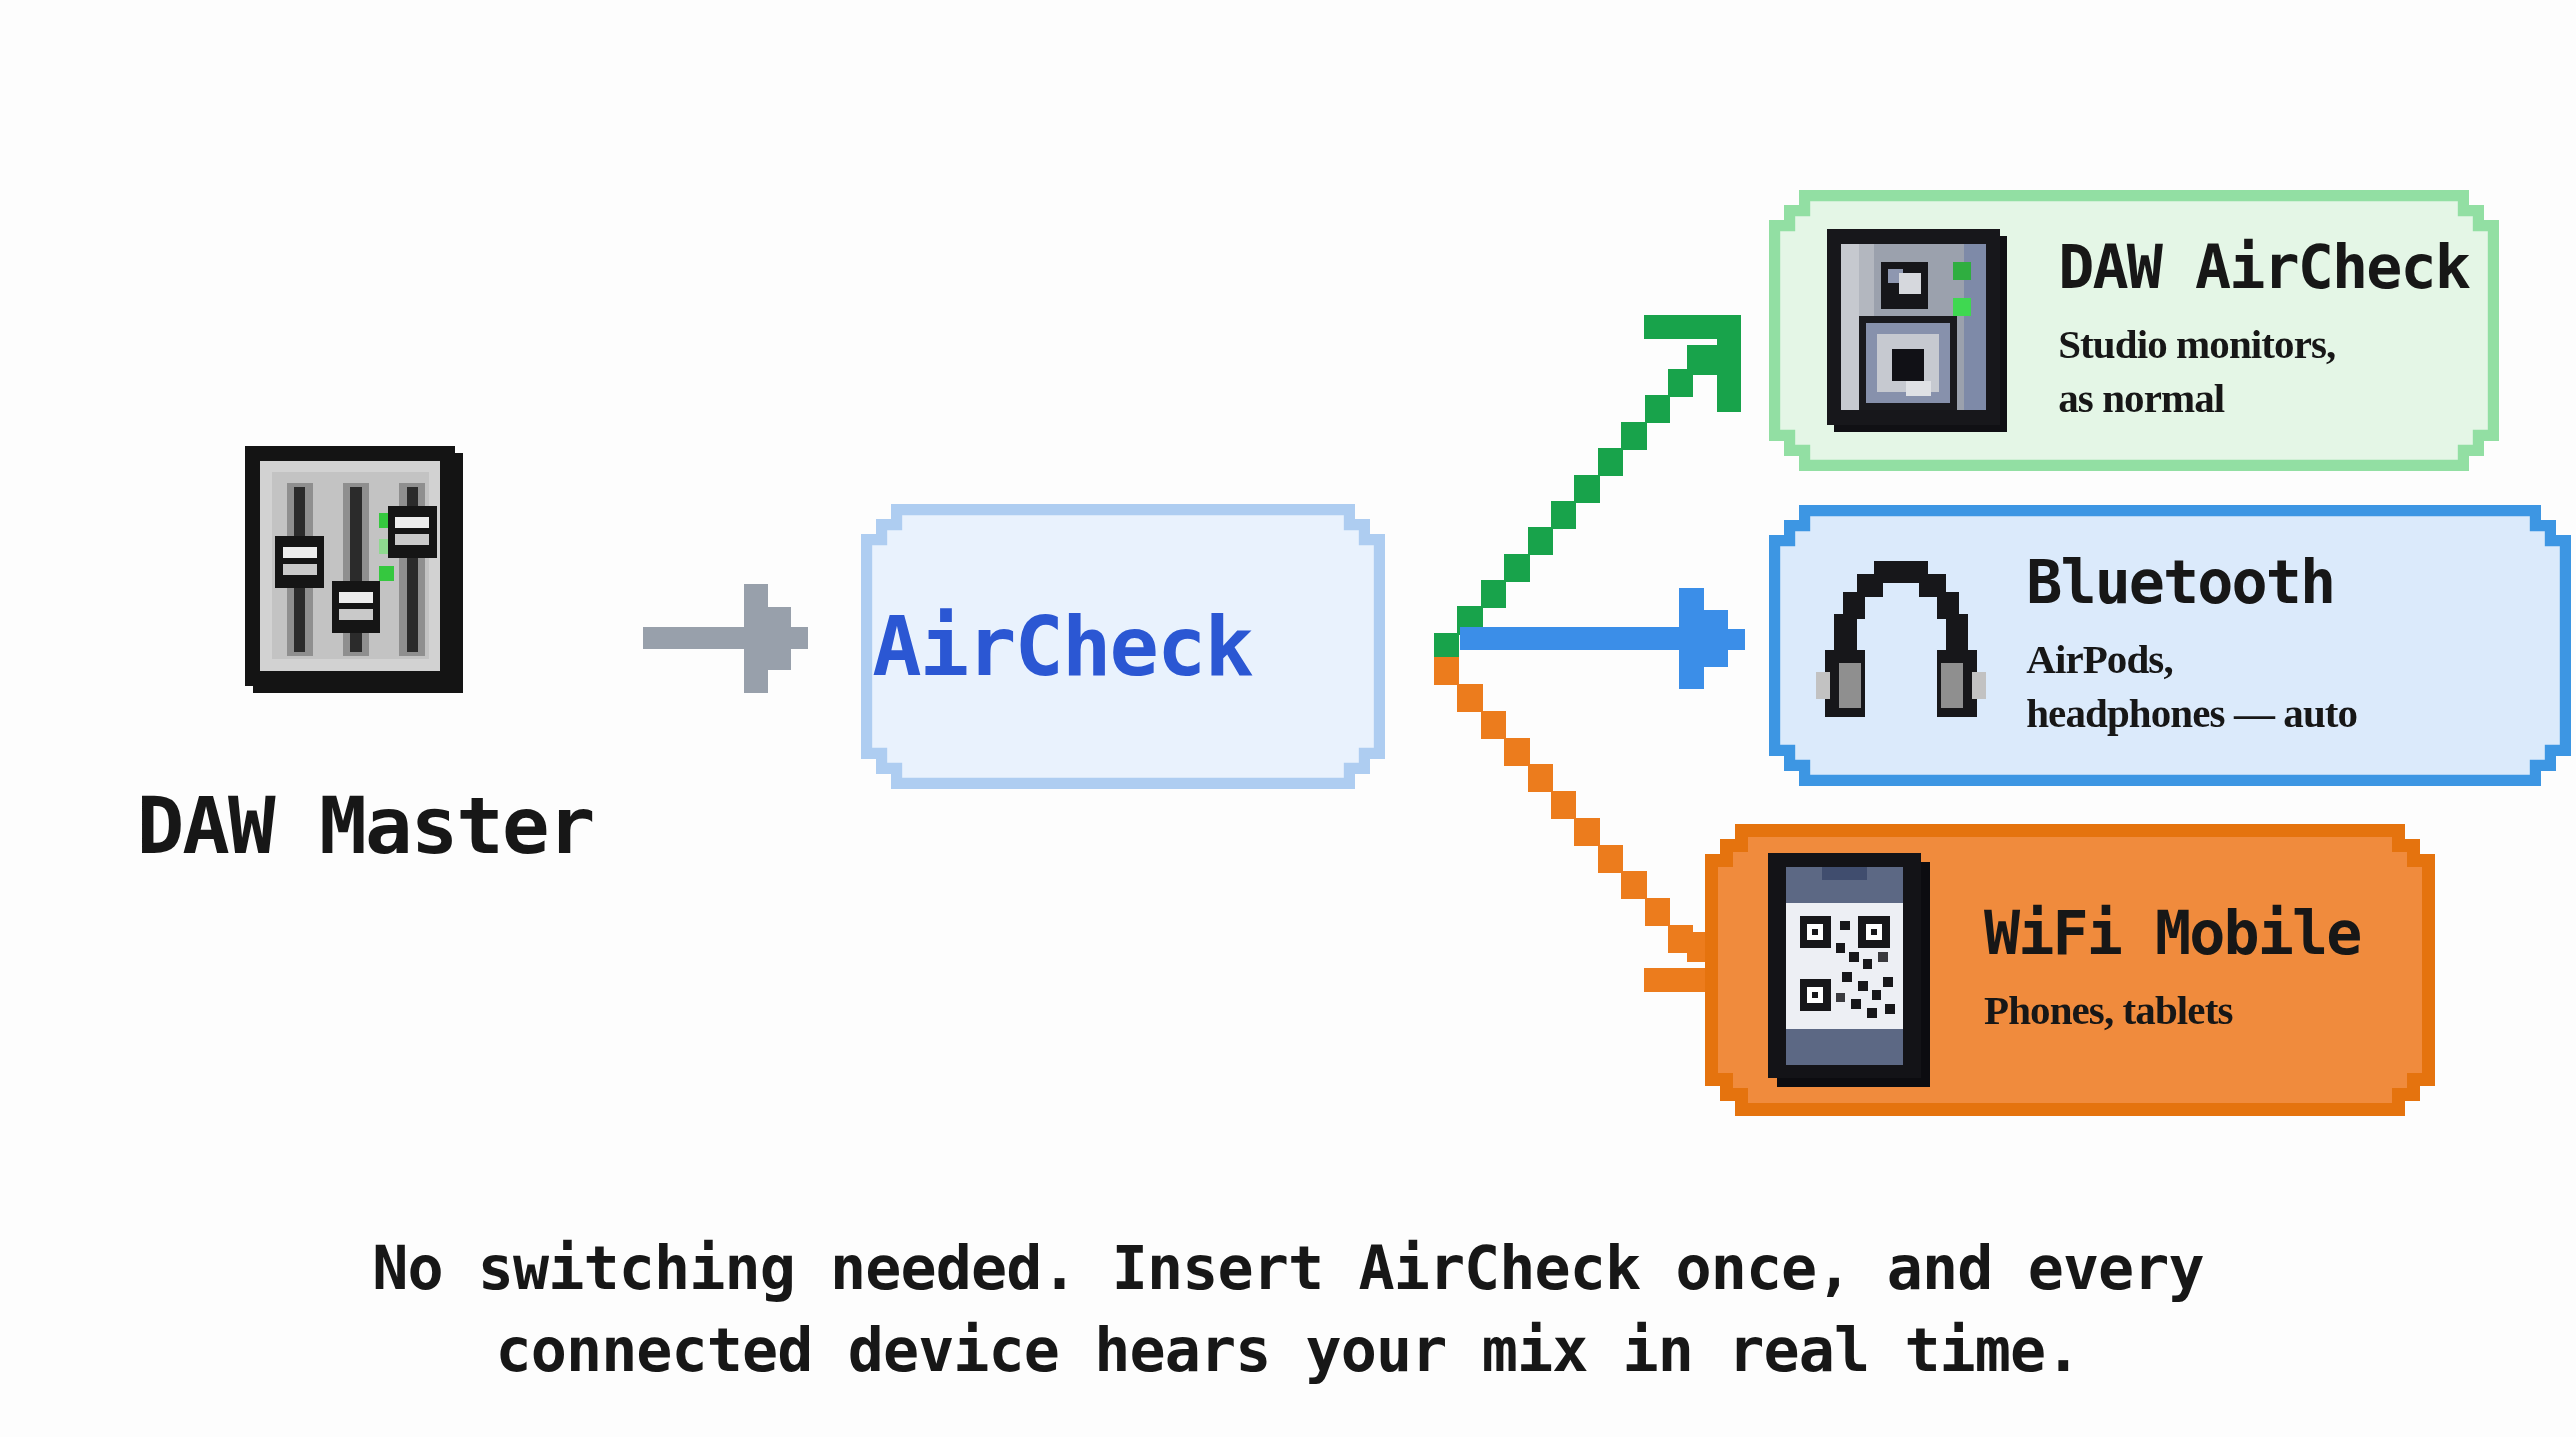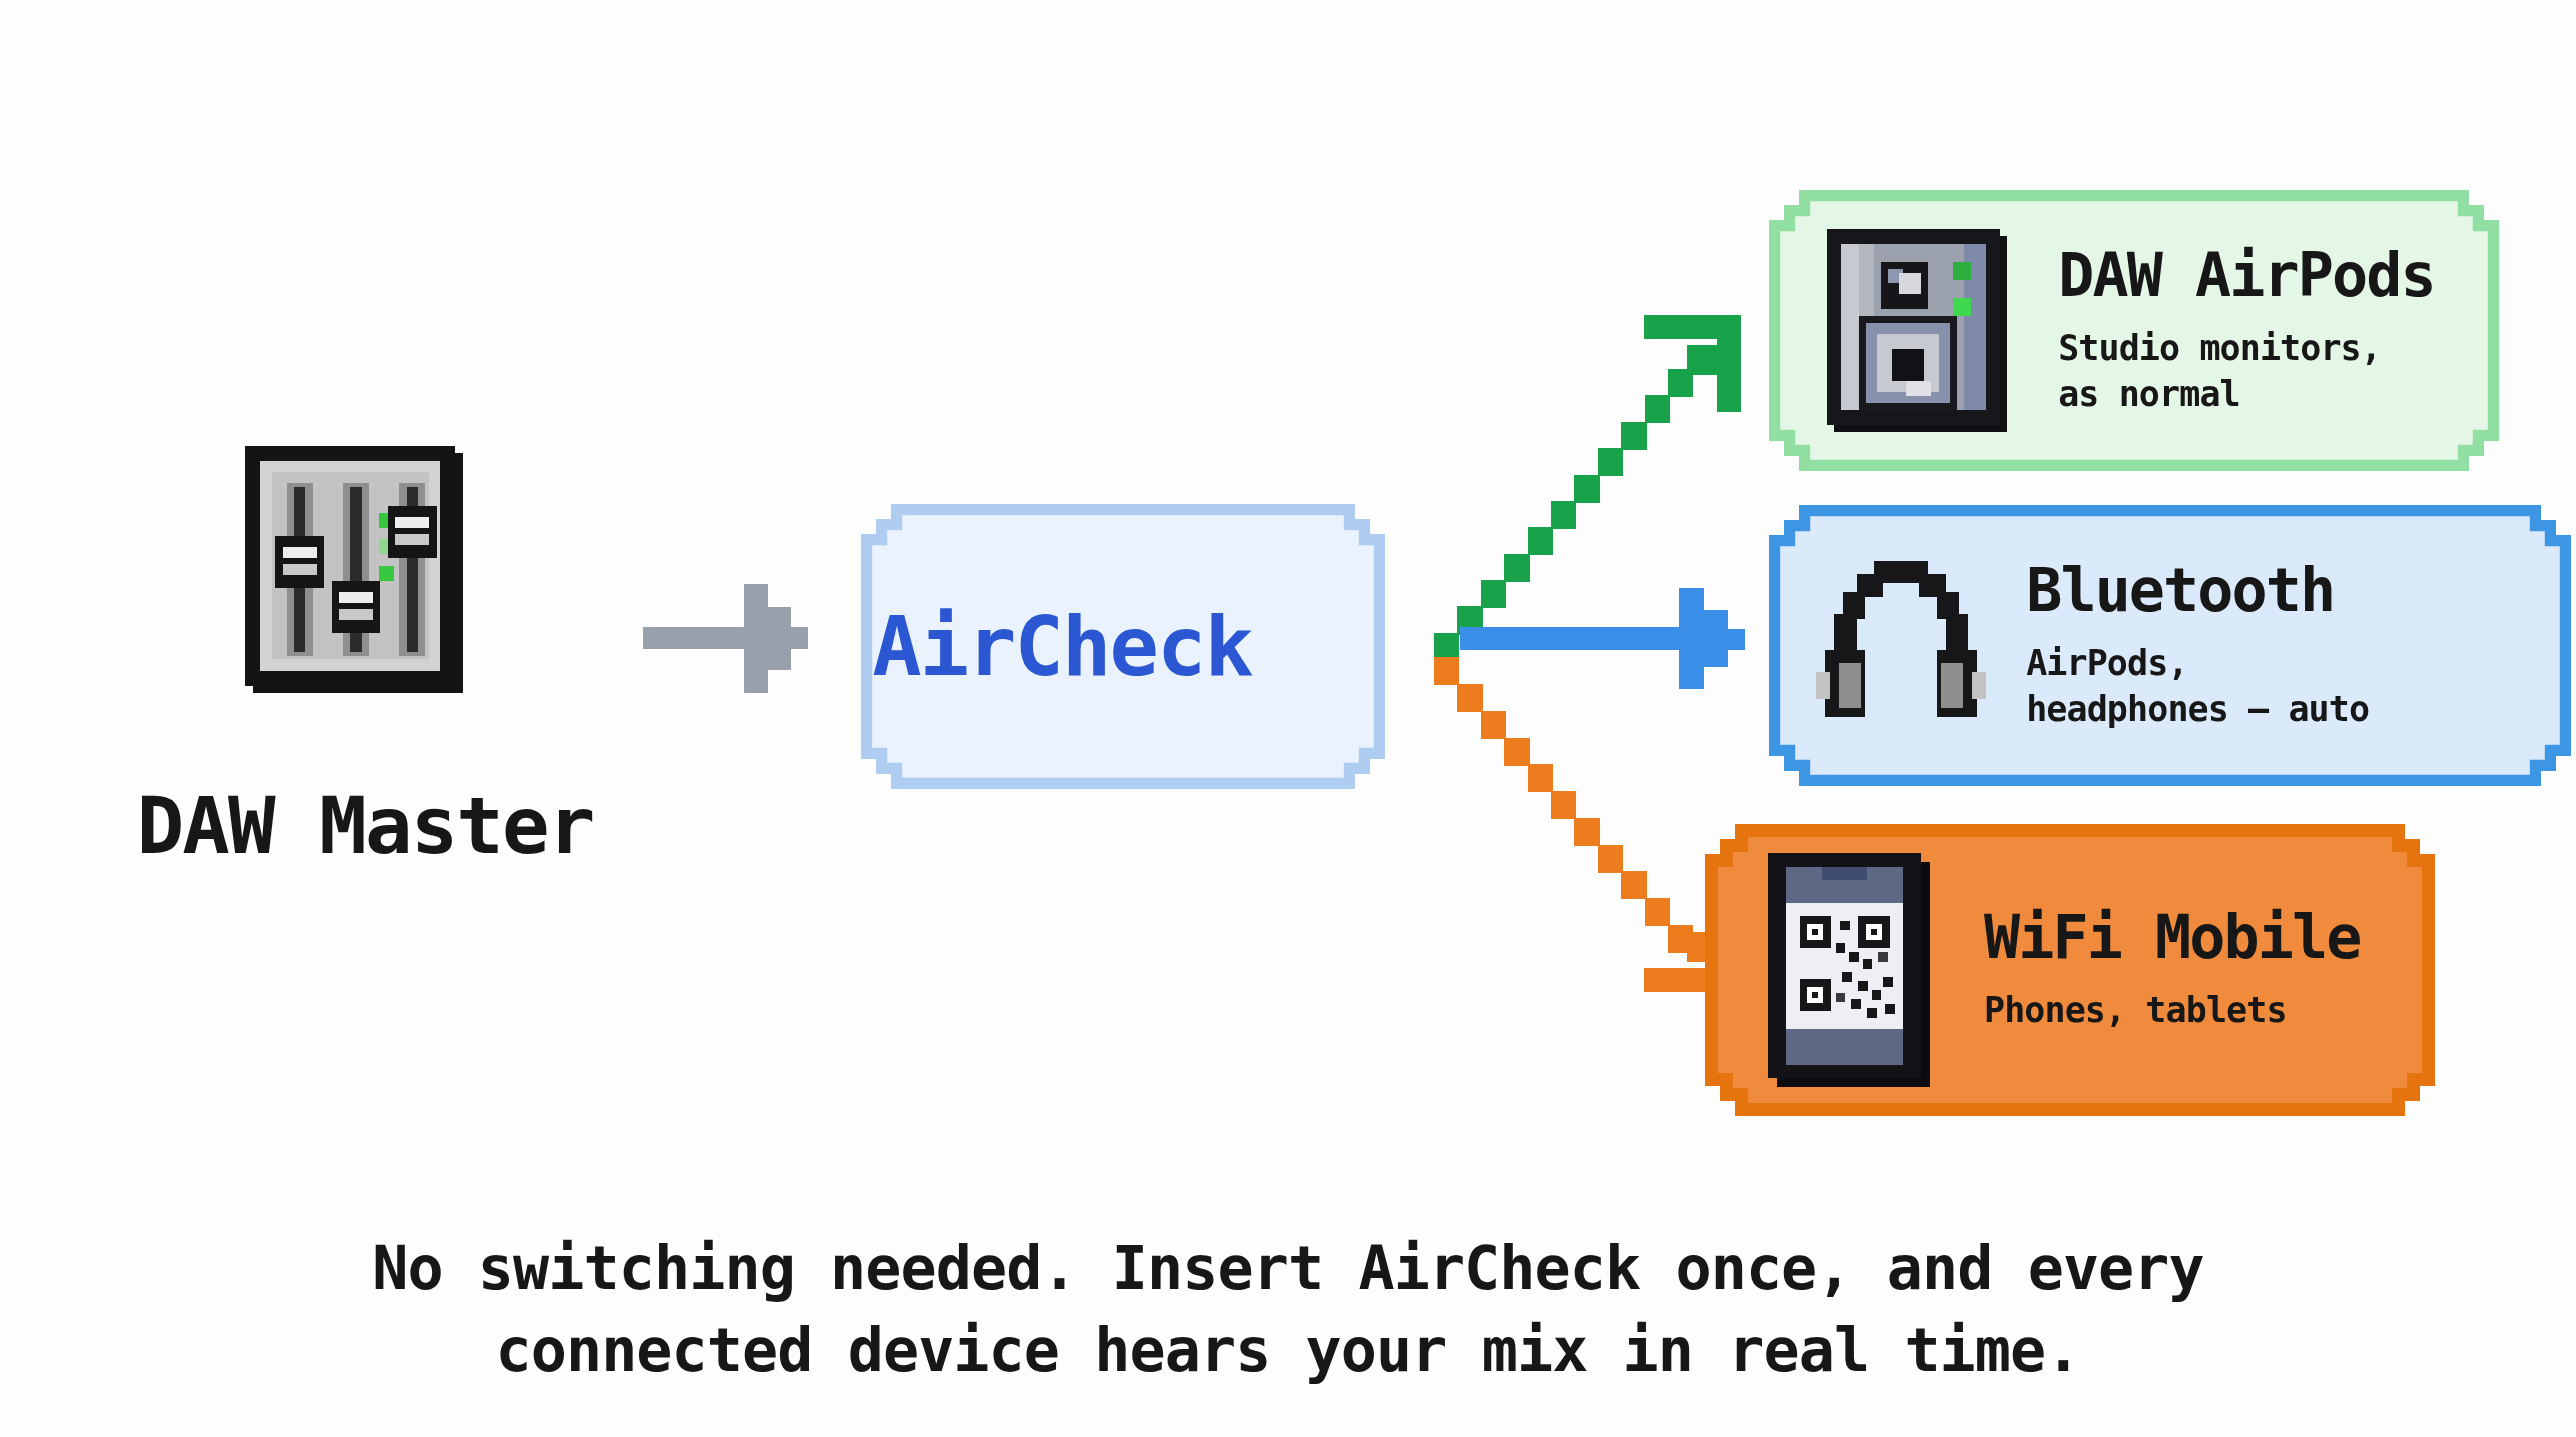--- a/index.html
+++ b/index.html
@@ -24,21 +24,21 @@
   .arrows-layer{position:absolute;left:0;top:0;width:2576px;height:1438px;}
   .abs{position:absolute;}
   
   .pixbox{position:absolute;background:var(--border);clip-path:var(--clip);}
   .pixbox-fill{position:absolute;inset:var(--bw);background:var(--fill);clip-path:var(--clip);}
   .pixbox-content{position:absolute;inset:var(--bw);display:flex;align-items:center;gap:36px;padding:0 19px 0 32px;box-sizing:border-box;}
   .hub-content{position:absolute;inset:var(--bw);display:flex;align-items:center;justify-content:flex-start;}
   .hub-label{font-size:82px;color:var(--c);letter-spacing:-1.9px;}
   .target-text{display:flex;flex-direction:column;justify-content:center;}
   .target-title{font-size:60px;letter-spacing:-1.9px;line-height:1.05;margin-bottom:19px;white-space:nowrap;}
-  .target-sub{font-size:35px;letter-spacing:-0.9px;line-height:1.3;white-space:nowrap;}
+  .target-sub{font-size:41px;letter-spacing:-0.9px;line-height:1.3;white-space:nowrap;font-family:Liberation Serif, serif;}
   .source-label{font-size:79px;letter-spacing:-1.9px;text-align:center;white-space:nowrap;}
   .caption{position:absolute;left:0;width:2576px;text-align:center;font-size:60px;letter-spacing:-0.9px;line-height:1.36;white-space:nowrap;}
   svg{display:block;}
 </style>
 </head>
 <body>
 
 <div id="canvas">
 
   <svg id="arrows-layer" class="arrows-layer" viewBox="0 0 2752 1536" shape-rendering="crispEdges">
@@ -146,21 +146,21 @@
           <rect x="39" y="21" width="5" height="5" fill="#3fd851"></rect>
 
           <rect x="13" y="26" width="27" height="26" fill="#1a1a1e"></rect>
           <rect x="15" y="28" width="23" height="22" fill="#8791ac"></rect>
           <rect x="18" y="31" width="17" height="16" fill="#c6c9d0"></rect>
           <rect x="22" y="35" width="9" height="9" fill="#111116"></rect>
           <rect x="26" y="44" width="7" height="4" fill="#dfe1e5"></rect>
         </svg>
       </span>
       <span class="target-text">
-        <span class="target-title">DAW AirPods</span>
+        <span class="target-title">DAW AirCheck</span>
         <span class="target-sub">Studio monitors,</span>
         <span class="target-sub">as normal</span>
       </span>
     </div>
   </div>
 
   <div class="pixbox" style="left: 1769px; top: 505px; width: 802px; height: 281px; --bw: 11.2px; --fill: #dbeafb; --border: #3d96e3;">
     <div class="pixbox-fill"></div>
     <div class="pixbox-content">
       <span>

